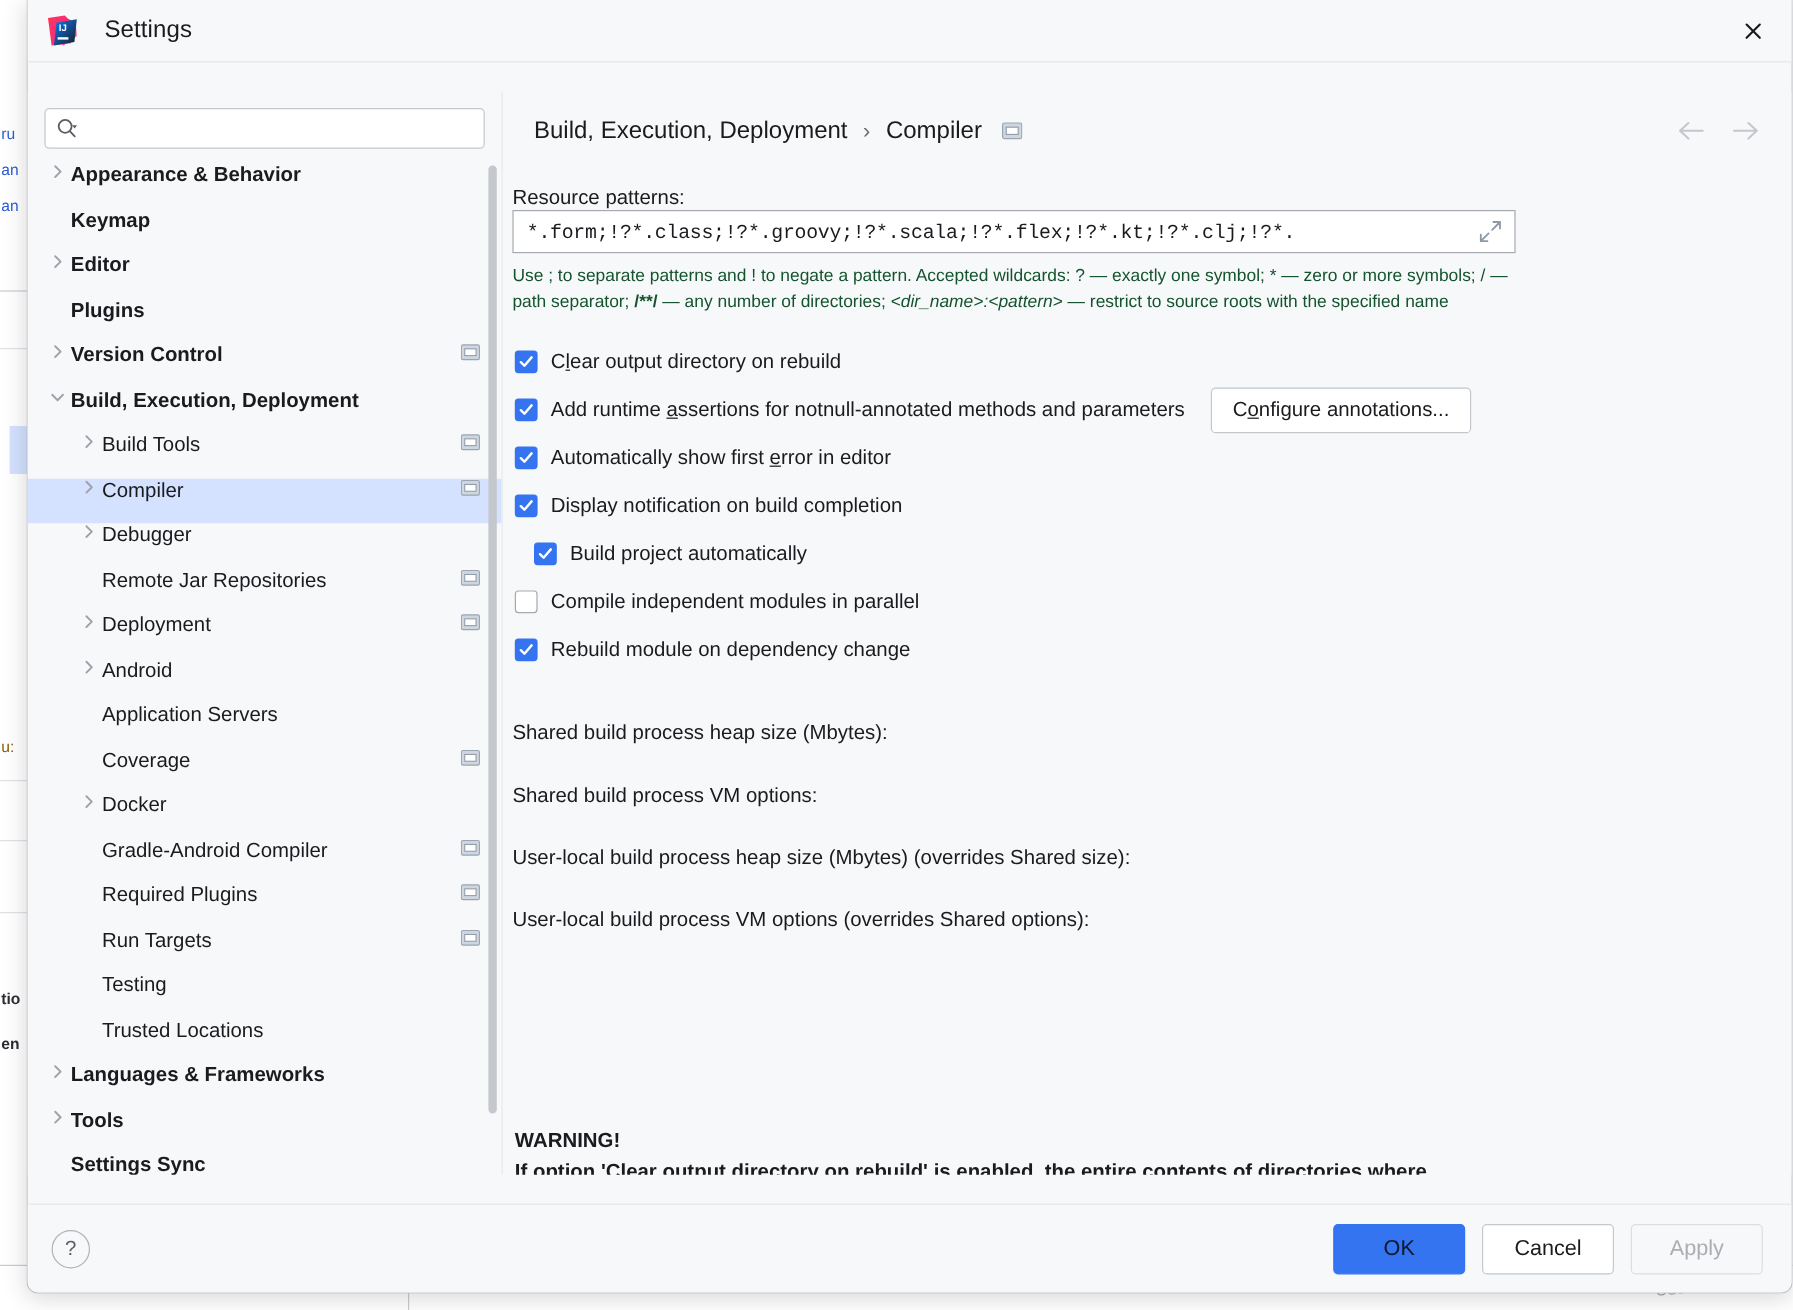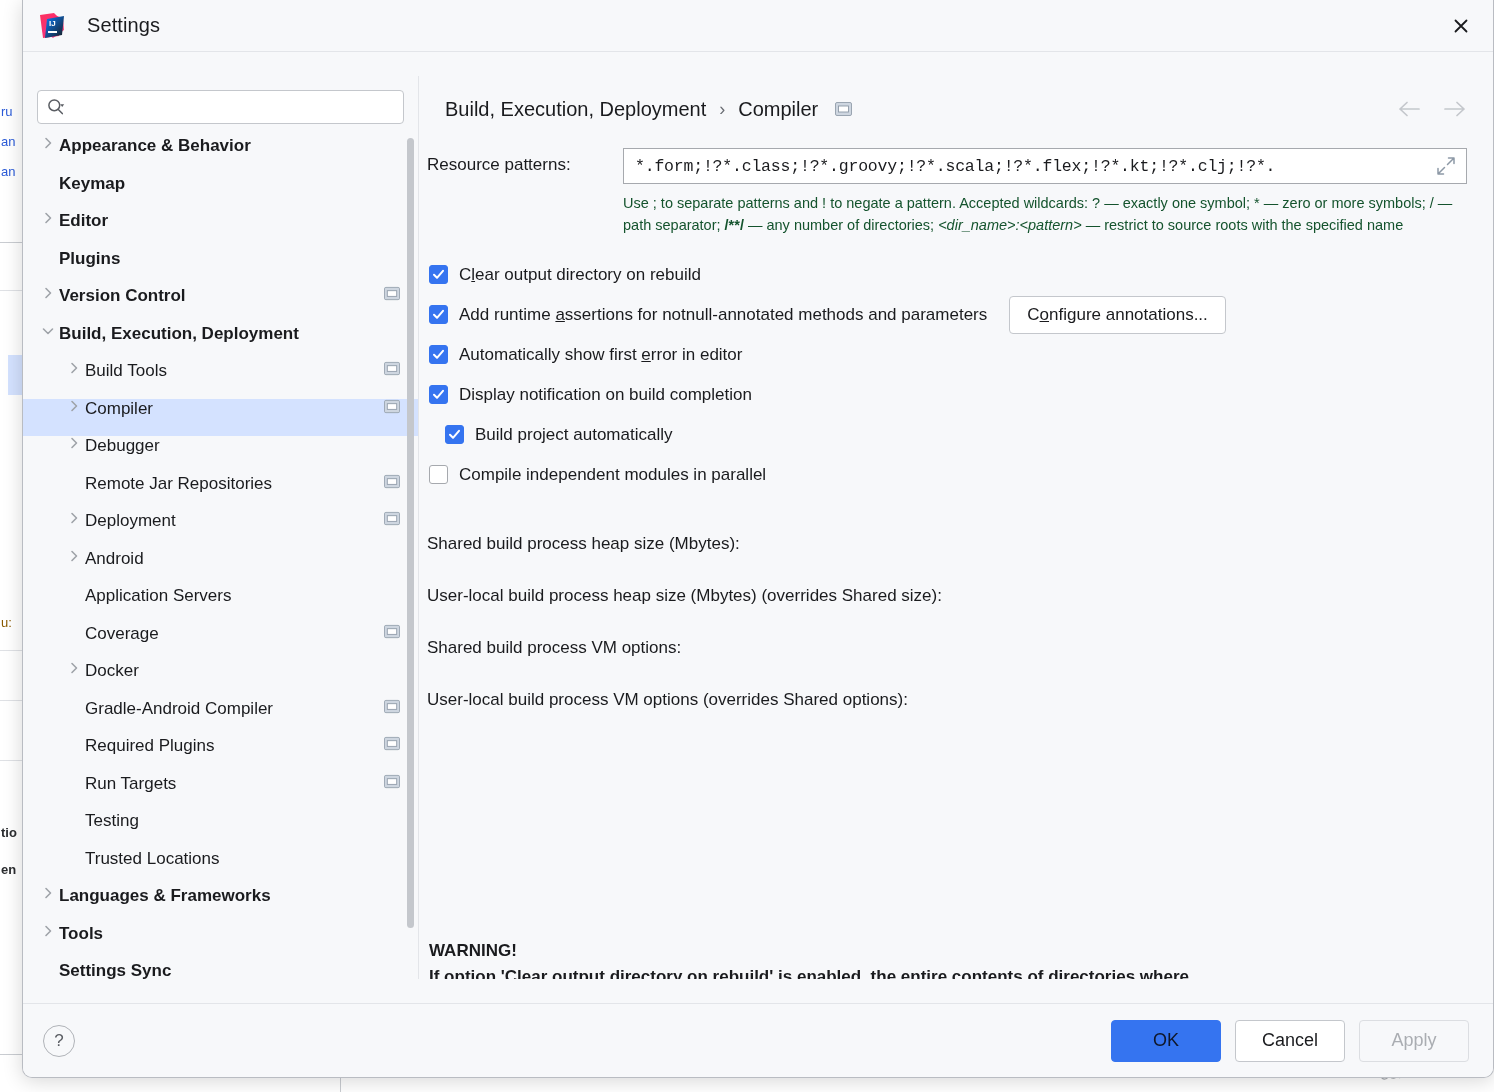--- a/index.html
+++ b/index.html
@@ -142,21 +142,21 @@
   .crumb-badge svg { display: block; }
   .nav-arrows {
     position: absolute; right: 26px; top: 20px;
     display: flex; align-items: center; gap: 18px;
   }
   .nav-arrow { width: 26px; height: 26px; display:flex; align-items:center; justify-content:center; cursor: default; }
   .nav-arrow svg { display: block; }
 
   .content { padding: 27px 26px 0 8px; }
 
-  .row-rp { display: flex; align-items: flex-start; }
+  .row-rp { display: flex; align-items: flex-start; flex-direction: column; }
   .rp-label { font-size: 17px; color: #1a1b1e; width: 196px; min-width:196px; padding-top: 7px; }
   .rp-fieldwrap { flex: 1 1 auto; }
   .rp-field {
     height: 36px; background: #ffffff; border: 1px solid #a6a9ae;
     display: flex; align-items: center; padding: 0 9px 0 9px;
     position: relative;
   }
   .rp-field input {
     border: none; outline: none; background: transparent; flex: 1 1 auto;
     font-family: "Liberation Mono", monospace; font-size: 16.5px; color: #1a1b1e;
@@ -597,31 +597,39 @@
                 <svg width="13" height="13" viewBox="0 0 13 13">
                   <path d="M2 6.8 L5 9.8 L11 2.8" stroke="#ffffff" stroke-width="2" fill="none" stroke-linecap="round" stroke-linejoin="round"></path>
                 </svg>
               </span>
               <span class="chk-label"><span>Build project automatically</span><span></span></span>
             </div>
             <div class="chk-row" style="position: relative;">
               <span class="chk off"></span>
               <span class="chk-label"><span>Compile independent modules in parallel</span><span></span></span>
             </div>
+            <div class="chk-row">
+              <span class="chk on">
+                <svg width="13" height="13" viewBox="0 0 13 13">
+                  <path d="M2 6.8 L5 9.8 L11 2.8" stroke="#ffffff" stroke-width="2" fill="none" stroke-linecap="round" stroke-linejoin="round"></path>
+                </svg>
+              </span>
+              <span class="chk-label"><span>Rebuild module on dependency change</span><span></span></span>
+            </div>
           </div>
 
         <div class="fields" id="fields-container">
             <div class="fld-row">
               <span class="fld-label">Shared build process heap size (Mbytes):</span>
             </div>
             <div class="fld-row">
+              <span class="fld-label">Shared build process VM options:</span>
+            </div>
+            <div class="fld-row">
               <span class="fld-label">User-local build process heap size (Mbytes) (overrides Shared size):</span>
-            </div>
-            <div class="fld-row">
-              <span class="fld-label">Shared build process VM options:</span>
             </div>
             <div class="fld-row">
               <span class="fld-label">User-local build process VM options (overrides Shared options):</span>
             </div>
           </div>
 
       </div>
 
       <div class="warning">
         <div>WARNING!</div>

